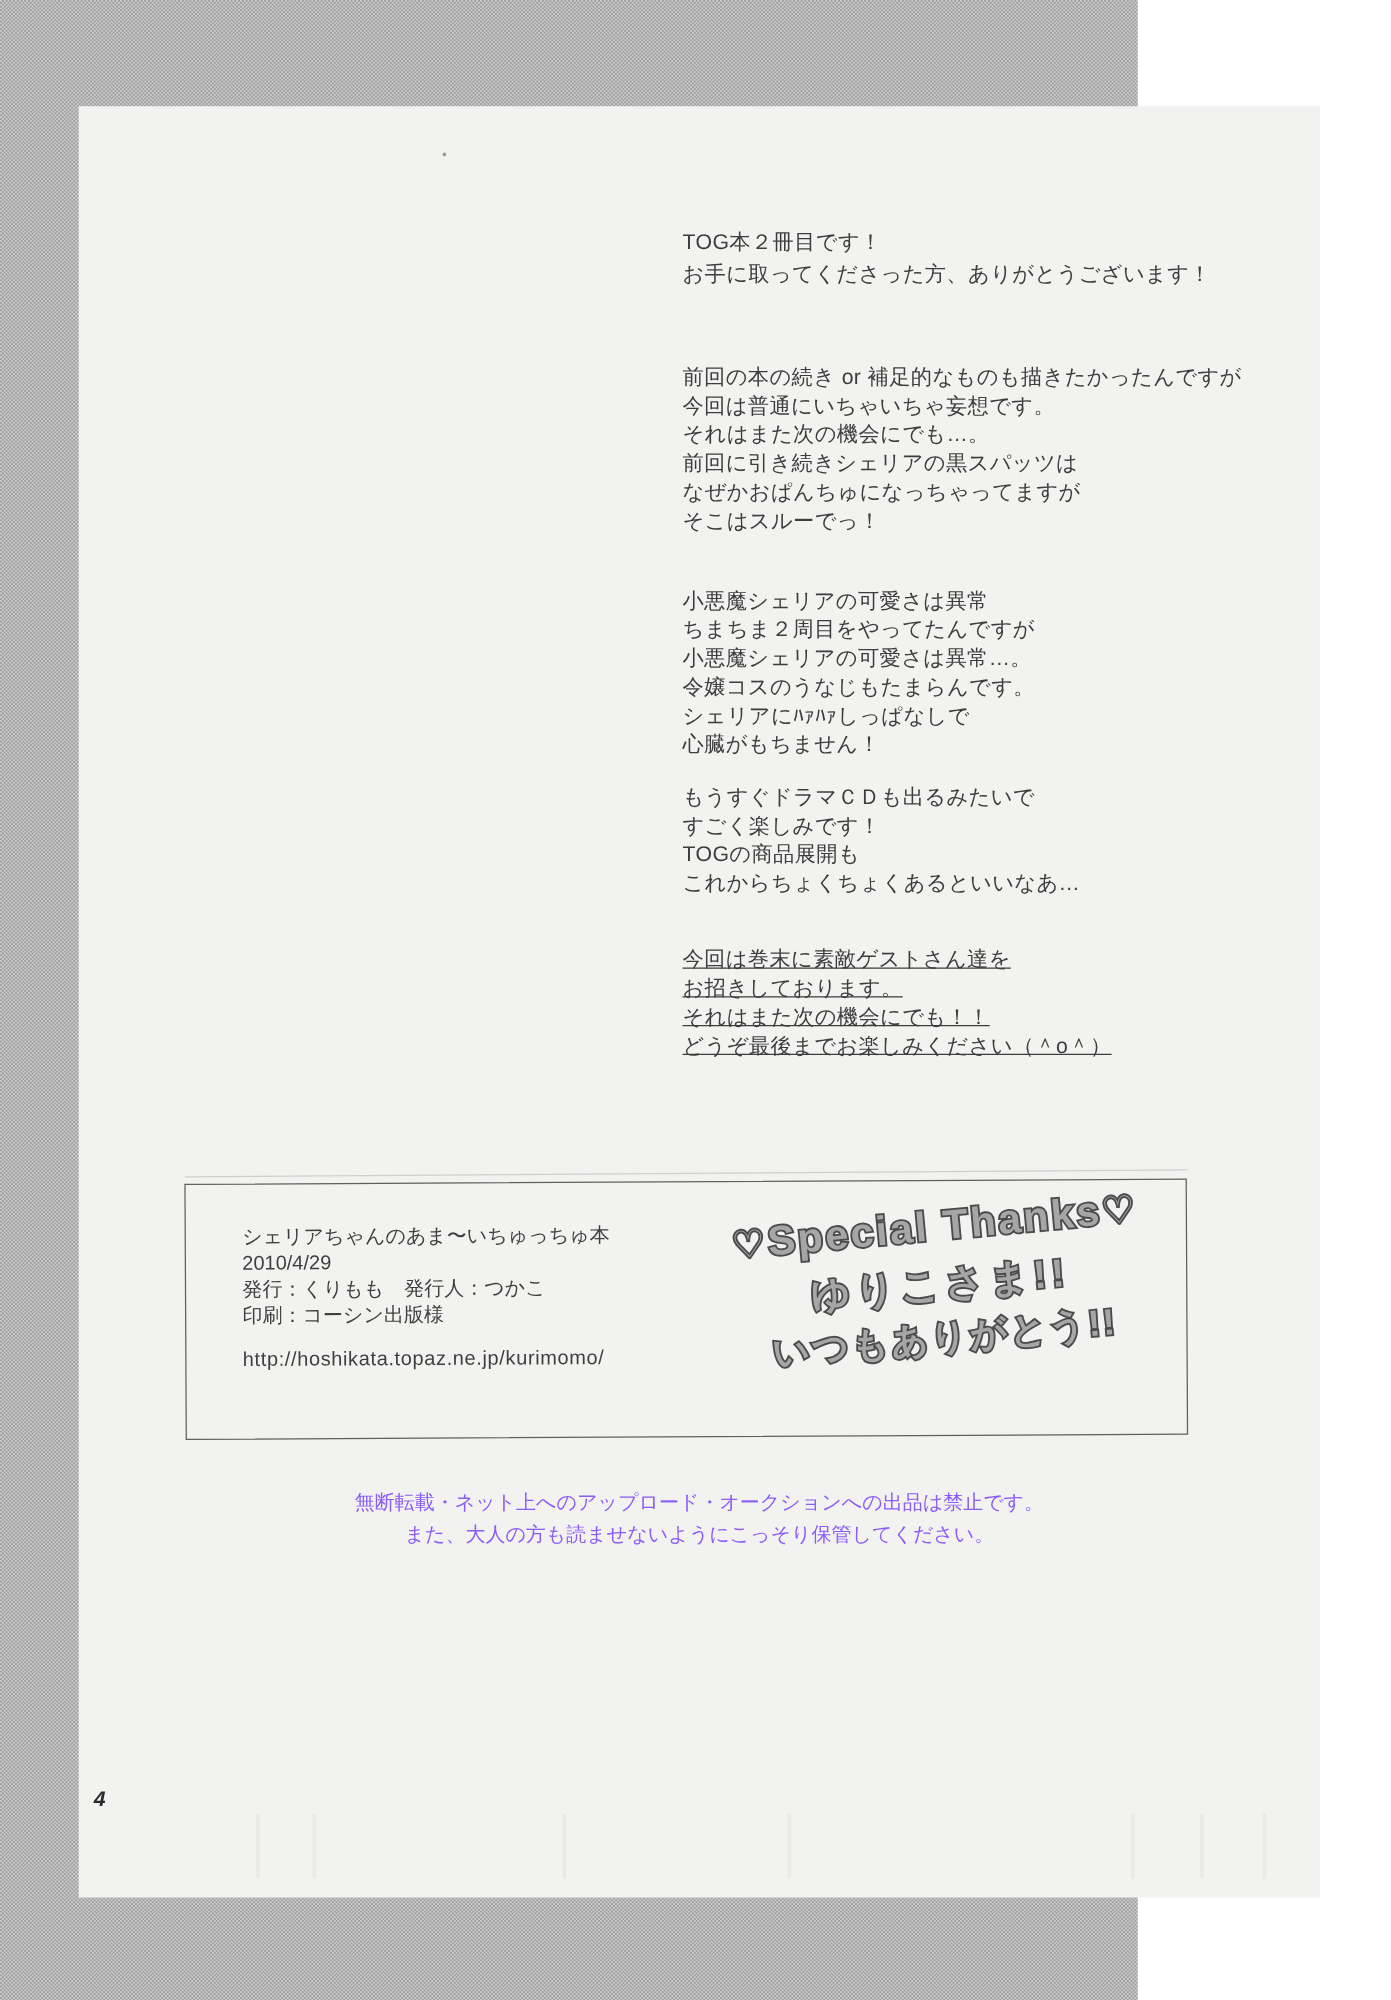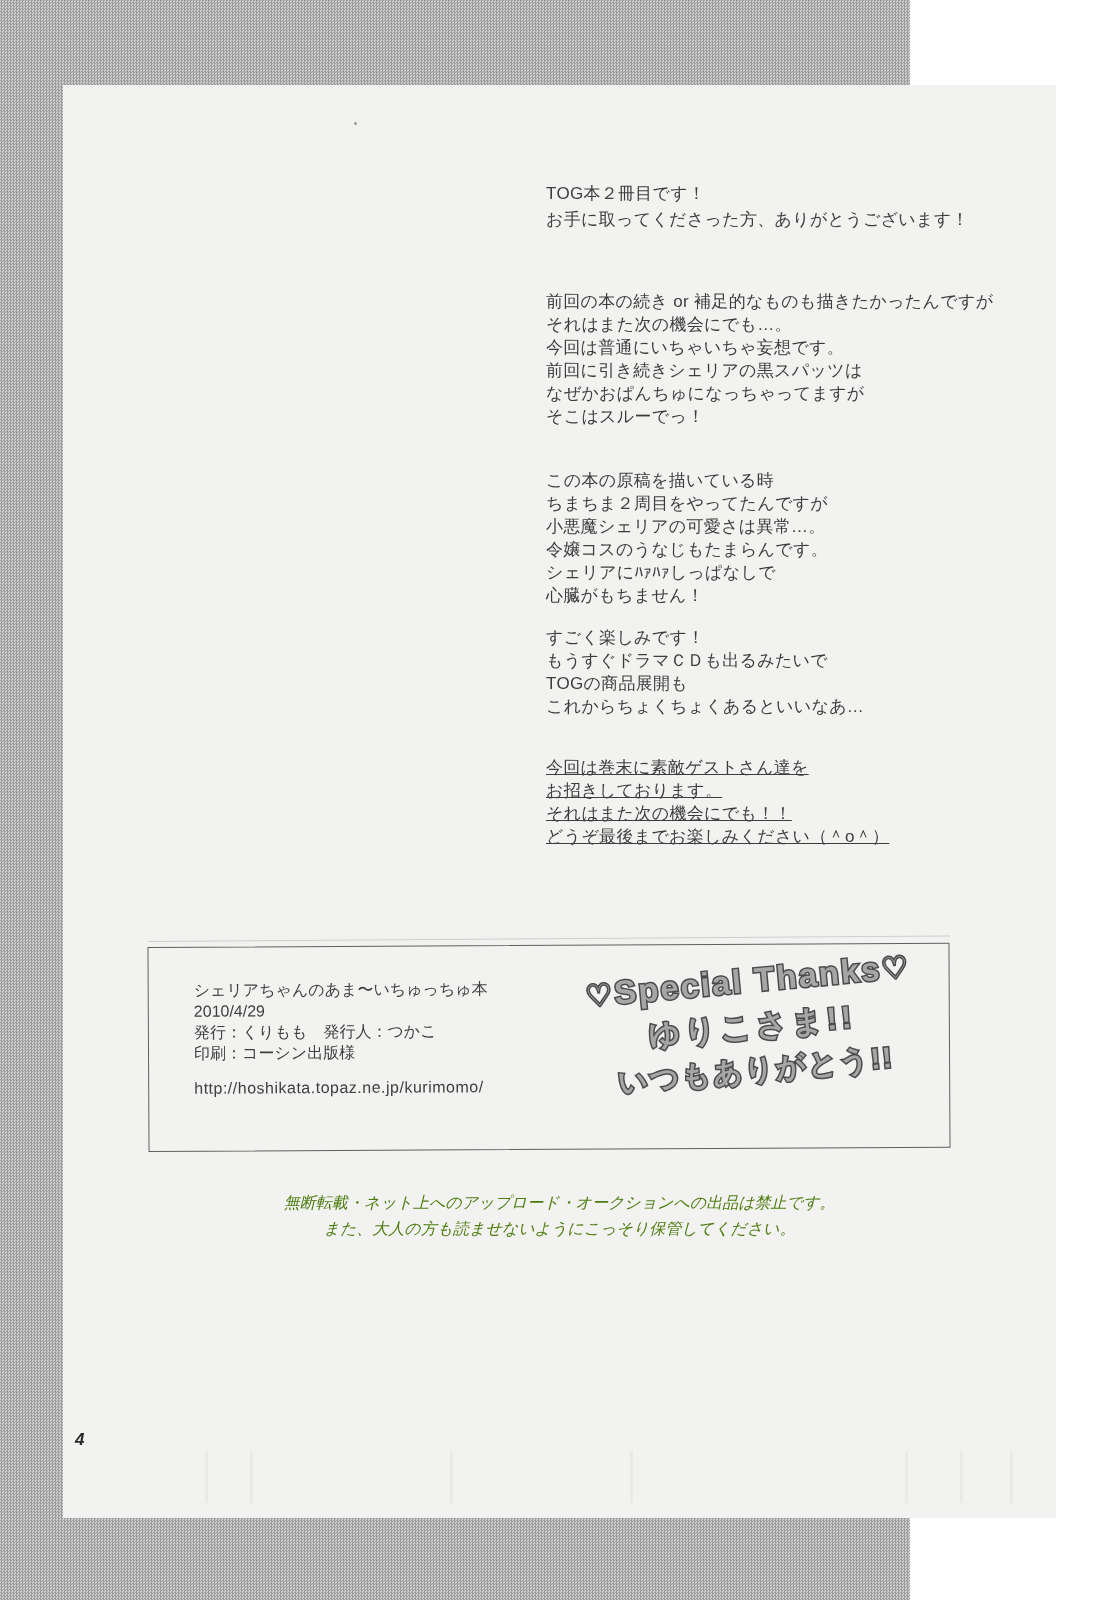--- a/index.html
+++ b/index.html
@@ -108,25 +108,24 @@
   .thanks-line2 { font-size: 29px; line-height: 43px; letter-spacing: 2px; }
   .thanks .heart { font-size: 30px; }
 
   
   .warning {
     position: absolute;
     left: 0;
     top: 1105px;
     width: 993px;
     text-align: center;
-    color: #4d7c0f;
+    color: #8b5cf6;
     font-size: 16px;
     line-height: 26px;
     white-space: nowrap;
-    font-style: italic;
   }
   .page-number {
     position: absolute;
     left: 12px;
     top: 1345px;
     font-size: 17px;
     font-weight: bold;
     font-style: italic;
     color: #2a2a2a;
   }
@@ -149,39 +148,39 @@
 
     <div class="speck"></div>
 
     <div class="tblock first b1">
       <div>TOG本２冊目です！</div>
       <div>お手に取ってくださった方、ありがとうございます！</div>
     </div>
 
     <div class="tblock b2">
       <div>前回の本の続き or 補足的なものも描きたかったんですが</div>
+      <div>今回は普通にいちゃいちゃ妄想です。</div>
       <div>それはまた次の機会にでも…。</div>
-      <div>今回は普通にいちゃいちゃ妄想です。</div>
       <div>前回に引き続きシェリアの黒スパッツは</div>
       <div>なぜかおぱんちゅになっちゃってますが</div>
       <div>そこはスルーでっ！</div>
     </div>
 
     <div class="tblock b3">
-      <div>この本の原稿を描いている時</div>
+      <div>小悪魔シェリアの可愛さは異常</div>
       <div>ちまちま２周目をやってたんですが</div>
       <div>小悪魔シェリアの可愛さは異常…。</div>
       <div>令嬢コスのうなじもたまらんです。</div>
       <div>シェリアにﾊｧﾊｧしっぱなしで</div>
       <div>心臓がもちません！</div>
     </div>
 
     <div class="tblock b4">
+      <div>もうすぐドラマＣＤも出るみたいで</div>
       <div>すごく楽しみです！</div>
-      <div>もうすぐドラマＣＤも出るみたいで</div>
       <div>TOGの商品展開も</div>
       <div>これからちょくちょくあるといいなあ…</div>
     </div>
 
     <div class="tblock b5">
       <div>今回は巻末に素敵ゲストさん達を</div>
       <div>お招きしております。</div>
       <div>それはまた次の機会にでも！！</div>
       <div>どうぞ最後までお楽しみください（＾o＾）</div>
     </div>

